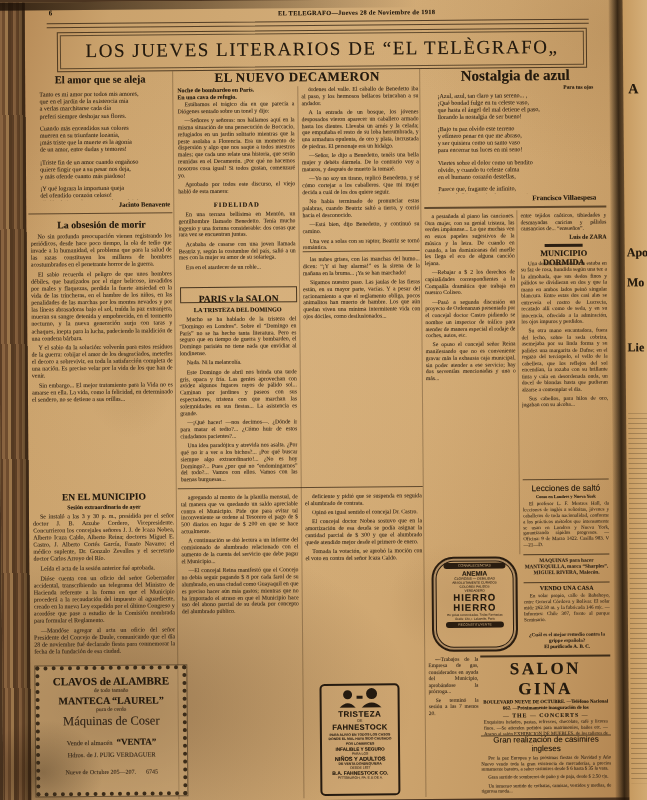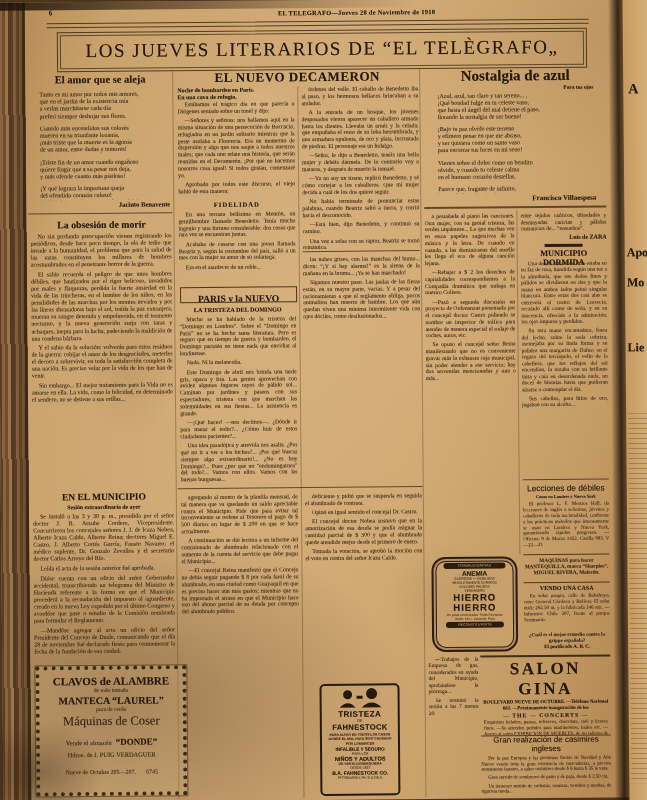--- a/index.html
+++ b/index.html
@@ -97,21 +97,21 @@
       </div>
 
   <div class="b adbox c" style="left:33px;top:664px;width:151px;height:130px;border:4px dotted #3a2b19;outline:1px solid rgba(58,43,25,.6);background:rgba(220,182,130,.25);">
     <div class="hd" style="margin-top:5px;font-size:11px;">CLAVOS de ALAMBRE</div>
     <div class="ink" style="font-size:5.6px;">de todo tamaño</div>
     <div class="hd" style="font-size:10px;margin-top:2px;">MANTECA “LAUREL”</div>
     <div class="ink" style="font-size:5.6px;">pura de cerdo</div>
     <div class="ink" style="font-size:12.5px;margin-top:2px;">Máquinas de Coser</div>
     <div style="margin-top:2px;">
       <span class="ink" style="font-size:6.5px;">Vende el almacén</span>
-      <span class="hd" style="font-size:9px;">“DONDE”</span>
+      <span class="hd" style="font-size:9px;">“VENTA”</span>
     </div>
     <div class="ink" style="font-size:6.4px;margin-top:2px;">Hdros. de J. PUIG VERDAGUER</div>
     <div style="margin-top:2px;">
       <span class="ink" style="font-size:6px;">Nueve de Octubre 205—207.</span>
       <span class="ink" style="font-size:6px;margin-left:6px;">6745</span>
     </div>
   </div>
 
   <div class="b hd c" style="left:177px;top:69px;width:246px;font-size:13px;letter-spacing:.5px;">EL NUEVO DECAMERON</div>
   <div class="b hd" style="left:180px;top:86px;width:117px;font-size:5.9px;white-space:pre-line;line-height:1.15;">Noche de bombardeo en París.
@@ -122,21 +122,21 @@
         <p>Aprobado por todos este discurso, el viejo habló de esta manera:</p>
       </div>
   <div class="b hd c" style="left:180px;top:200px;width:117px;font-size:6.6px;letter-spacing:1px;">FIDELIDAD</div>
   <div class="b body j ink" style="left:180px;top:210px;width:117px;height:73px;font-size:5.8px;">
         <p>En una terraza bellísima en Mentón, un gentilhombre llamado Benedetto. Tenía mucho ingenio y una fortuna considerable: dos cosas que rara vez se encuentran juntas.</p>
         <p>Acababa de casarse con una joven llamada Beatriz y, según la costumbre del país, salió a un mes con la mujer su amor de su solariega.</p>
         <p>Era en el atardecer de un roble...</p>
       </div>
 
   <div class="b c" style="left:181px;top:286px;width:115px;height:14px;border:1px solid rgba(48,34,18,.85);">
-    <span class="hd" style="font-size:9.5px;line-height:13px;">PARIS y la NUEVO</span>
+    <span class="hd" style="font-size:9.5px;line-height:13px;">PARIS y la SALON</span>
   </div>
   <div class="b hd c" style="left:180px;top:305px;width:117px;font-size:6.2px;">LA TRISTEZA DEL DOMINGO</div>
   <div class="b body j ink" style="left:180px;top:315px;width:117px;height:171px;font-size:5.8px;">
         <p>Mucho se ha hablado de la tristeza del “Domingo en Londres”. Sobre el “Domingo en París” no se ha hecho tanta literatura. Pero es seguro que en tiempo de guerra y bombardeo, el Domingo parisién no tiene nada que envidiar al londinense.</p>
         <p>Nada. Ni la melancolía.</p>
         <p>Este Domingo de abril nos brinda una tarde gris, opaca y fría. Las gentes aprovechan con avidez algunos fugaces rayos de pálido sol... Caminan por jardines y paseos con sus espectadores, tristeza con que marchan las solemnidades en sus fiestas... La asistencia es grande.</p>
         <p>—¡Qué hacer! —nos decimos—. ¿Dónde ir para matar el tedio?... ¿Cómo huir de estos ciudadanos pacientes?...</p>
         <p>Una idea paradójica y atrevida nos asalta. ¿Por qué no ir a ver a los bichos?... ¡Por qué buscar siempre algo extraordinario!... ¿No es hoy Domingo?... Pues ¿por qué no “endomingarnos” del todo?... Vamos con ellos. Vamos con las buenas burguesas...</p>
       </div>
 
@@ -211,21 +211,21 @@
   <div class="b hd r" style="left:428px;top:196px;width:170px;font-size:7px;">Francisco Villaespesa</div>
   <div class="b hrule" style="left:426px;top:208px;width:182px;border-top-width:2px;"></div>
 
   <div class="b body j ink" style="left:426px;top:214px;width:90px;height:341px;font-size:5.7px;">
         <p>a pestañada al piano las canciones. Otra mujer, con su genial tristeza, las verdes impáranse... Lo que muchas ven en estos papeles sugestivos de la música y la letra. De cuando en cuando, a las dominicanas del muelle les llega el eco de alguna canción lejana.</p>
         <p>—Rebajar a $ 2 los derechos de capitalidades correspondientes a la Compañía dramática que trabaja en nuestro Coliseo.</p>
         <p>—Pasó a segunda discusión un proyecto de Ordenanzas presentado por el concejal doctor Castro pidiendo se nombre un inspector de tráfico para atender de manera especial el rodaje de coches, autos, etc.</p>
         <p>Se opuso el concejal señor Reina manifestando que no es conveniente gravar más la exhausta caja municipal, sin poder atender a ese servicio; hay dos serventías mencionadas y una o más...</p>
       </div>
 
-  <div class="b adbox c sans" style="left:430px;top:558px;width:86px;height:95px;border:2px solid #2a1d10;border-radius:14px;box-shadow:inset 0 0 0 2px rgba(210,170,120,.8),inset 0 0 0 3px #2a1d10;background:rgba(205,165,115,.35);">
+  <div class="b adbox c sans" style="left:430px;top:558px;width:86px;height:95px;border:2px solid #2a1d10;border-radius:22px;box-shadow:inset 0 0 0 2px rgba(210,170,120,.8),inset 0 0 0 3px #2a1d10;background:rgba(205,165,115,.35);">
     <div style="margin:4px 10px 0;background:#2a1d10;color:#d8b585;font-size:3.6px;border-radius:4px;padding:1px 0;">CONVALECENCIAS</div>
     <div class="hd" style="font-size:6.4px;margin-top:1px;">ANEMIA</div>
     <div class="ink" style="font-size:3.4px;">CLOROSIS — DEBILIDAD</div>
     <div class="ink" style="font-size:3.2px;">ABSOLUTAMENTE CURADOS</div>
     <div class="ink" style="font-size:3.2px;">COLORES PALIDOS</div>
     <div class="ink" style="font-size:3.2px;">VERDADERO</div>
     <div class="hd" style="font-size:9.5px;letter-spacing:1px;line-height:1;">HIERRO</div>
     <div class="hd" style="font-size:9.5px;letter-spacing:1px;line-height:1;">HIERRO</div>
     <div class="ink" style="font-size:3px;margin-top:1px;">En gotas concentradas. Todas Farmacias</div>
     <div class="ink" style="font-size:3px;">Gratis: 130, r. Lafayette, París</div>
@@ -243,21 +243,21 @@
   <div class="b hd r" style="left:522px;top:236px;width:86px;font-size:6px;">Luis de ZARA</div>
   <div class="b" style="left:546px;top:246px;width:38px;height:3px;background:#2d2013;"></div>
   <div class="b hd c" style="left:522px;top:251px;width:86px;font-size:8.3px;">MUNICIPIO DORMIDA</div>
   <div class="b body j ink" style="left:522px;top:262px;width:86px;height:217px;font-size:5.5px;">
         <p>Una de sus manos de lirio estaba en su faz de rosa, hundida según una tez a la almohada, que sus dedos finos y pálidos se dividieran en dos y que la mano en ambos lados peinó singular blancura. Entre estas dos casi alas se entreveía el rostro de Lucrecia, recatado allí como de seda, y en su inocencia, ofrecido a la admiración, los ojos impuros y perdidos.</p>
         <p>Su otra mano encantadora, fuera del lecho, sobre la seda cobriza, asemejaba por su linda forma y su palidez una margarita de Dafne; en el regazo del terciopelo, el vello de la cabellera, que los reflejos del sol encendían, la rozaba con su brillante tinta y caía en desordenada onda, un docel de blondas hasta que pudieran alzarse a contemplar el día.</p>
         <p>Sus cabellos, para hilos de oro, jugaban con su alcoba...</p>
       </div>
 
   <div class="b hrule" style="left:522px;top:481px;width:86px;"></div>
-  <div class="b hd c sans" style="left:522px;top:485px;width:86px;font-size:8.3px;font-weight:normal;">Lecciones de débiles</div>
+  <div class="b hd c sans" style="left:522px;top:485px;width:86px;font-size:8.3px;font-weight:normal;">Lecciones de saltó</div>
   <div class="b hd c" style="left:522px;top:496px;width:86px;font-size:4.4px;">Como en Londres y Nueva York</div>
   <div class="b body j ink" style="left:522px;top:503px;width:86px;height:50px;font-size:5px;">
     <p style="text-indent:6px;">El profesor L. F. Mestres Hall, da lecciones de inglés a señoritas, jóvenes y caballeros de toda nacionalidad, conforme a los prácticos métodos que intensamente se usan en Londres y Nueva York, garantizando rápidos progresos. —Oficina: 9 de Marzo 1422. Casilla 983.  V—21—D.</p>
   </div>
 
   <div class="b c" style="left:522px;top:556px;width:86px;height:27px;border-top:1px solid rgba(48,34,18,.8);border-bottom:1px solid rgba(48,34,18,.8);">
     <p class="ink" style="margin:2px 1px;font-size:5.2px;font-weight:bold;line-height:1.2;">MAQUINAS para hacer MANTEQUILLA, marca “Sharples”. MIGUEL RIVERA, Malecón.</p>
   </div>
 
   <div class="b hd c" style="left:522px;top:587px;width:86px;font-size:6px;">VENDO UNA CASA</div>

